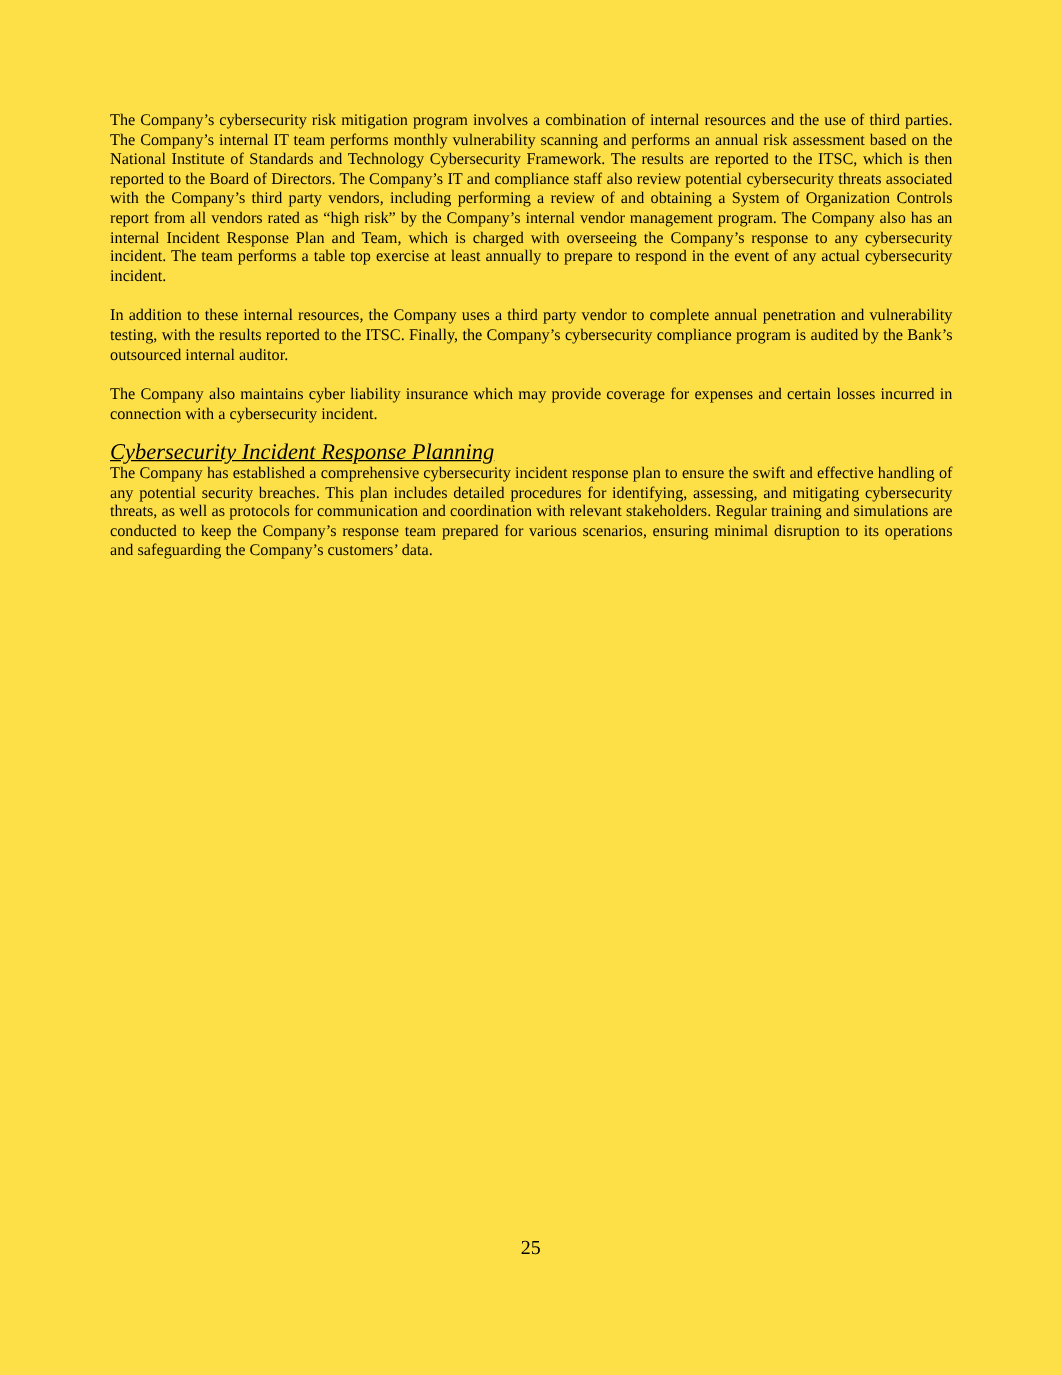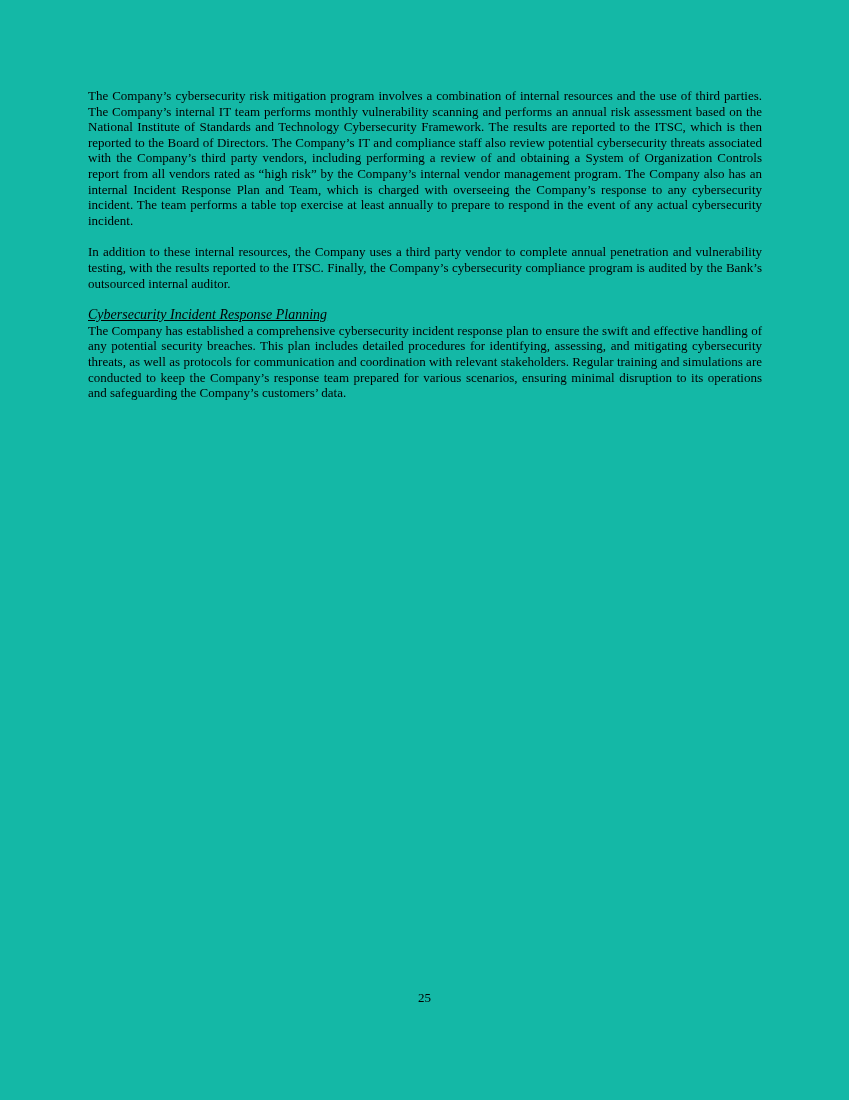--- a/index.html
+++ b/index.html
@@ -4,21 +4,21 @@
 <style>
   * { margin: 0; padding: 0; box-sizing: border-box; }
   html, body {
     background: #ffffff;
     font-family: "Liberation Serif", "DejaVu Serif", serif;
   }
   .page {
     position: relative;
     width: 849px;
     height: 1100px;
-    background: #14b8a6;
+    background: #fde047;
     margin: 0 auto;
     overflow: hidden;
   }
   .content {
     position: absolute;
     top: 88px;
     left: 88px;
     width: 674px;
     color: #000000;
     font-size: 13px;
@@ -26,40 +26,41 @@
   }
   .para {
     text-align: justify;
     margin-bottom: 16px;
   }
   .para:last-child { margin-bottom: 16px; }
   .section-heading {
     font-style: italic;
     text-decoration: underline;
     font-weight: normal;
-    font-size: 14px;
+    font-size: 18px;
     line-height: 15.6px;
     margin-top: 2px;
     margin-bottom: 0;
   }
   .page-number {
     position: absolute;
     top: 990px;
     left: 0;
     width: 100%;
     text-align: center;
-    font-size: 13px;
+    font-size: 16px;
     color: #000000;
   }
 </style>
 </head>
 <body>
 
 <div class="page">
   <div class="content">
     <p class="para">The Company’s cybersecurity risk mitigation program involves a combination of internal resources and the use of third parties. The Company’s internal IT team performs monthly vulnerability scanning and performs an annual risk assessment based on the National Institute of Standards and Technology Cybersecurity Framework. The results are reported to the ITSC, which is then reported to the Board of Directors.  The Company’s IT and compliance staff also review potential cybersecurity threats associated with the Company’s third party vendors, including performing a review of and obtaining a System of Organization Controls report from all vendors rated as “high risk” by the Company’s internal vendor management program. The Company also has an internal Incident Response Plan and Team, which is charged with overseeing the Company’s response to any cybersecurity incident. The team performs a table top exercise at least annually to prepare to respond in the event of any actual cybersecurity incident.</p>
     <p class="para">In addition to these internal resources, the Company uses a third party vendor to complete annual penetration and vulnerability testing, with the results reported to the ITSC. Finally, the Company’s cybersecurity compliance program is audited by the Bank’s outsourced internal auditor.</p>
+    <p class="para">The Company also maintains cyber liability insurance which may provide coverage for expenses and certain losses incurred in connection with a cybersecurity incident.</p>
     <h2 class="section-heading">Cybersecurity Incident Response Planning</h2>
     <p class="para">The Company has established a comprehensive cybersecurity incident response plan to ensure the swift and effective handling of any potential security breaches. This plan includes detailed procedures for identifying, assessing, and mitigating cybersecurity threats, as well as protocols for communication and coordination with relevant stakeholders. Regular training and simulations are conducted to keep the Company’s response team prepared for various scenarios, ensuring minimal disruption to its operations and safeguarding the Company’s customers’ data.</p>
   </div>
 
   <div class="page-number">25</div>
 </div>
 
 </body></html>

